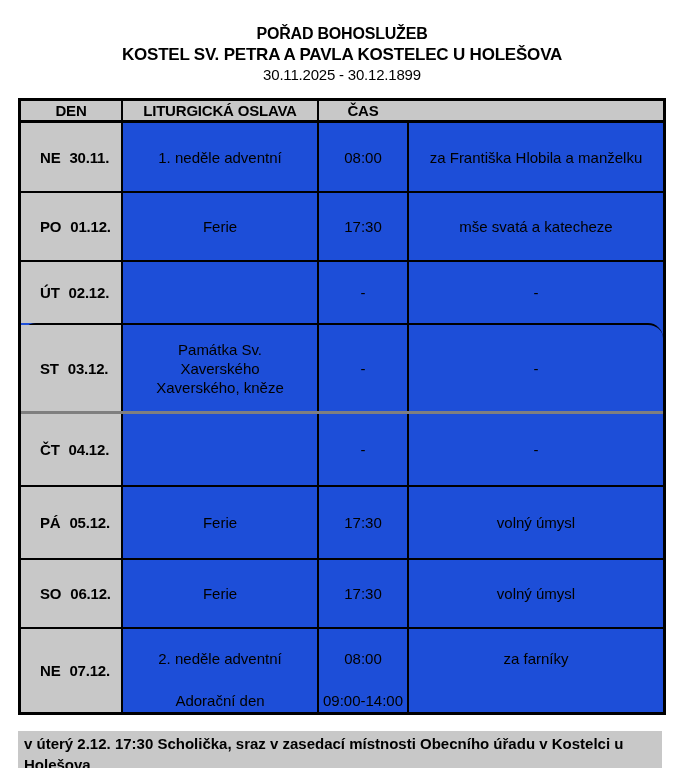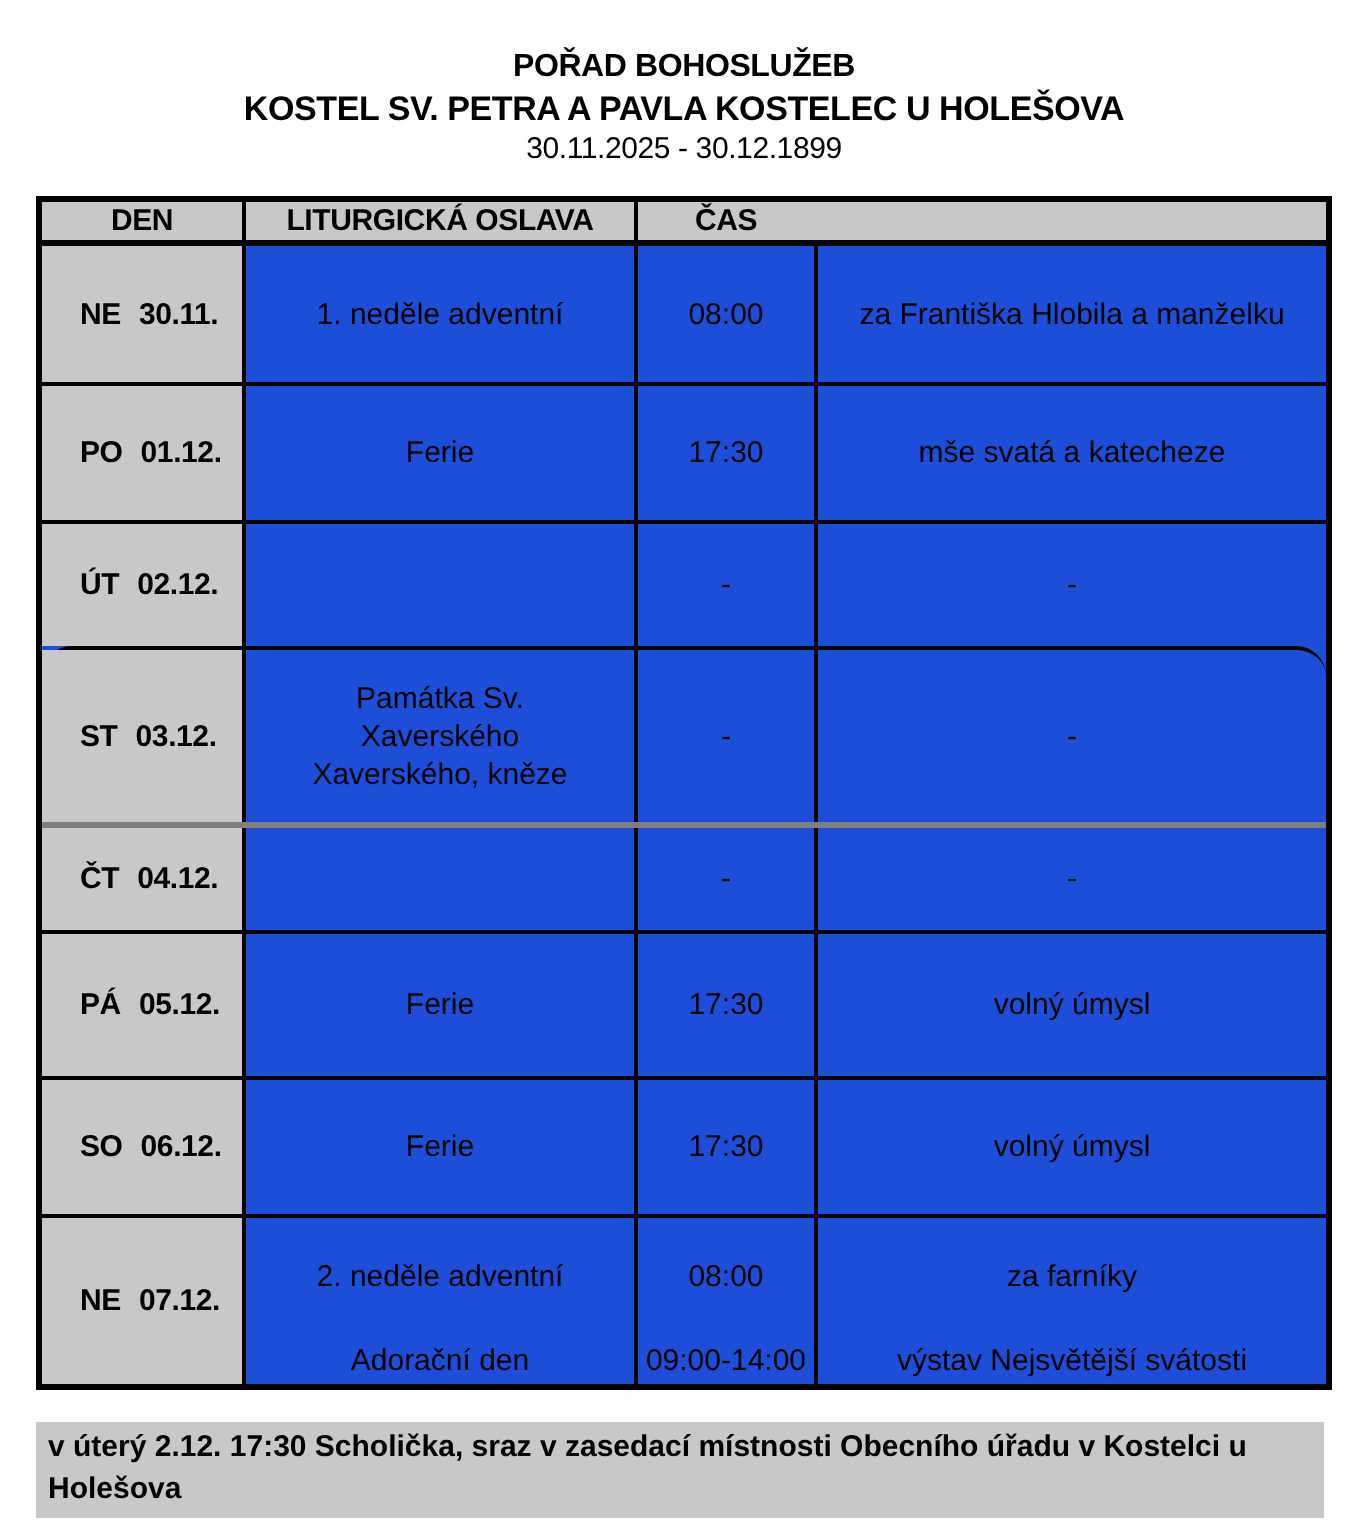--- a/index.html
+++ b/index.html
@@ -41,21 +41,21 @@
   }
   .thead .c { display:flex; align-items:center; justify-content:center; font-size:15px; letter-spacing:-0.2px; }
   .c { border-left:2px solid var(--border-black); min-width:0; }
   .c:first-child { border-left:none; }
 
   .drow { border-top:2px solid var(--border-black); }
   .row-1 { height:68px; border-top:none; }
   .row-2 { height:69px; }
   .row-3 { height:63px; }
   .row-4 { height:88px;border-radius:15px; }
-  .row-5 { height:54px; border-top:3px solid var(--page-break-gray); }
+  .row-5 { height:74px; border-top:3px solid var(--page-break-gray); }
   .row-6 { height:73px; }
   .row-7 { height:69px; }
   .row-8 { height:85px; }
 
   .day {
     background:var(--cell-gray);
     display:flex; align-items:center;
     gap:9px;
     padding-left:19px;
     font-weight:bold; font-size:15px;
@@ -182,21 +182,20 @@
       <div class="c stack">
         <span>2. neděle adventní</span>
         <span>Adorační den</span>
       </div>
       <div class="c stack">
         <span>08:00</span>
         <span>09:00-14:00</span>
       </div>
       <div class="c stack">
         <span>za farníky</span>
-        <span>výstav Nejsvětější svátosti</span>
       </div>
     </div>
 
   </div>
 
   <div class="footer-note">v úterý 2.12. 17:30 Scholička, sraz v zasedací místnosti Obecního úřadu v Kostelci u Holešova</div>
 
 </div>
 
 </body></html>

